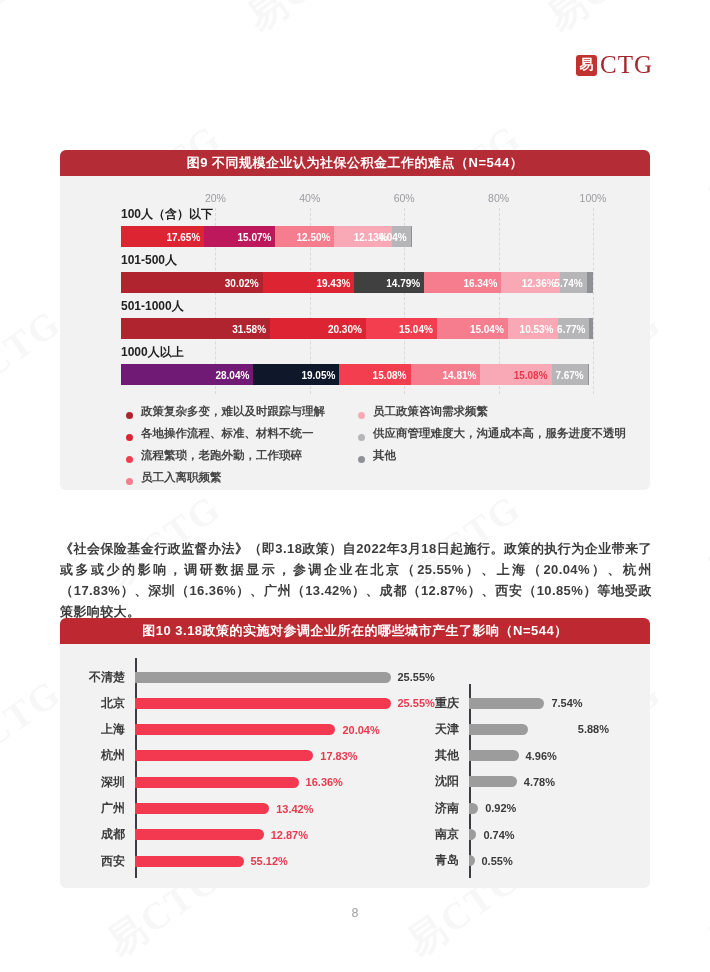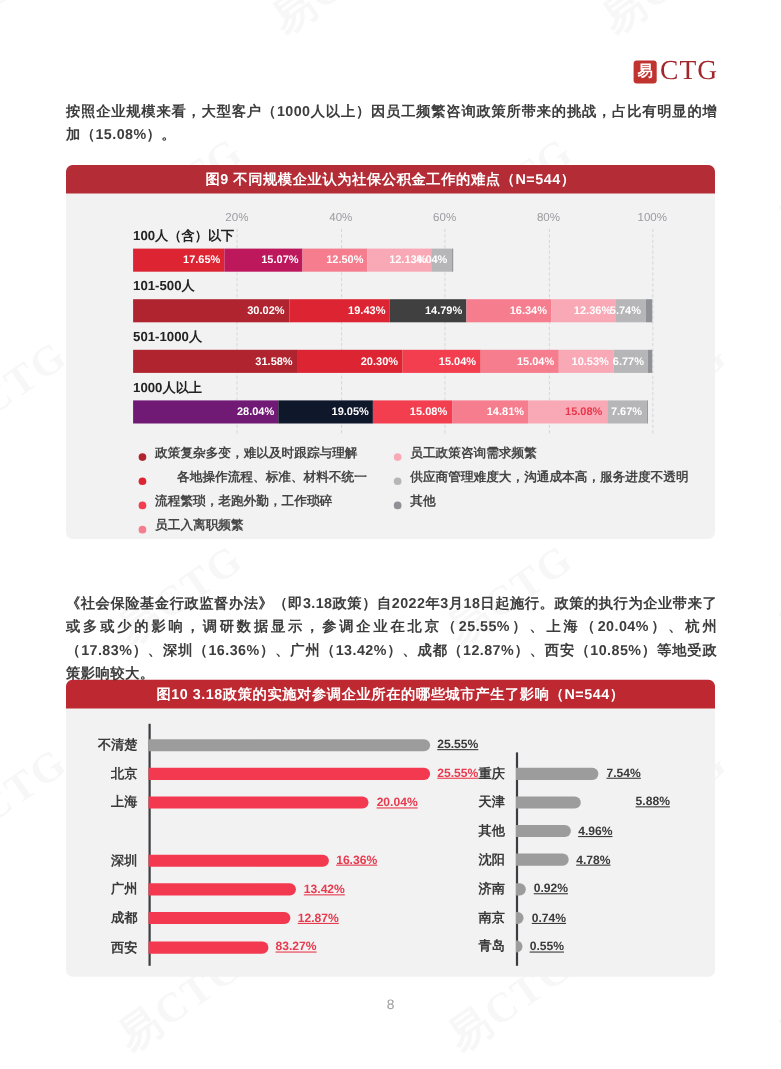--- a/index.html
+++ b/index.html
@@ -38,21 +38,21 @@
             font-size:10px;font-weight:bold;color:#fff;white-space:nowrap;}
   .legend-item{position:absolute;display:flex;align-items:flex-end;}
   .legend-dot{width:7px;height:7px;border-radius:50%;margin-right:8px;flex:0 0 auto;}
   .legend-text{font-size:11.5px;font-weight:600;color:#454545;white-space:nowrap;}
   
   .panel{position:absolute;}
   .hrow{position:absolute;left:0;height:26px;display:flex;align-items:center;}
   .hrow .hlabel{width:64px;text-align:right;font-size:12px;font-weight:bold;color:#3A3A3A;
                 flex:0 0 auto;margin-right:10px;}
   .hbar{height:11px;border-radius:0 6px 6px 0;flex:0 0 auto;}
-  .hval{font-size:11px;font-weight:bold;margin-left:7px;white-space:nowrap;text-decoration:underline;}
+  .hval{font-size:11px;font-weight:bold;margin-left:7px;white-space:nowrap;}
   .axis{position:absolute;width:2px;background:#3C3C42;}
   
   .footer{position:absolute;top:906px;left:0;width:710px;text-align:center;
           font-size:12.5px;color:#A0A0A0;z-index:2;}
 </style>
 </head>
 <body>
 
 <div class="page">
   <div id="watermarks">
@@ -74,21 +74,20 @@
       <div class="wm" style="left: 100px; top: 885px;">易CTG</div>
       <div class="wm" style="left: 400px; top: 885px;">易CTG</div>
       <div class="wm" style="left: 700px; top: 885px;">易CTG</div>
     </div>
 
   <div class="logo">
     <div class="logo-seal">易</div>
     <div class="logo-text">CTG</div>
   </div>
 
-  <p class="para" id="para1">按照企业规模来看，大型客户（1000人以上）因员工频繁咨询政策所带来的挑战，占比有明显的增加（15.08%）。</p>
 
   <section class="card" id="card-fig9">
     <div class="card-title">图9 不同规模企业认为社保公积金工作的难点（N=544）</div>
     <div id="fig9-plot">
         <div class="tick-label" style="left: 133.4px;">20%</div>
         <div class="gridline" style="left: 155.4px;"></div>
         <div class="tick-label" style="left: 227.8px;">40%</div>
         <div class="gridline" style="left: 249.8px;"></div>
         <div class="tick-label" style="left: 322.2px;">60%</div>
         <div class="gridline" style="left: 344.2px;"></div>
@@ -178,21 +177,21 @@
           </div>
           <div class="seg" style="width: 36.2024px; background: rgb(182, 182, 185);">
             <span>7.67%</span>
           </div>
           <div class="seg" style="width: 1.2744px; background: rgb(143, 145, 150);"></div>
         </div>
         <div class="legend-item" style="left: 66px; top: 254px;">
           <div class="legend-dot" style="background: rgb(175, 36, 47);"></div>
           <div class="legend-text">政策复杂多变，难以及时跟踪与理解</div>
         </div>
-        <div class="legend-item" style="left: 66px; top: 276px; gap: 20px;">
+        <div class="legend-item" style="left: 66px; top: 276px;">
           <div class="legend-dot" style="background: rgb(220, 36, 51);"></div>
           <div class="legend-text">各地操作流程、标准、材料不统一</div>
         </div>
         <div class="legend-item" style="left: 66px; top: 298px;">
           <div class="legend-dot" style="background: rgb(242, 62, 79);"></div>
           <div class="legend-text">流程繁琐，老跑外勤，工作琐碎</div>
         </div>
         <div class="legend-item" style="left: 66px; top: 320px;">
           <div class="legend-dot" style="background: rgb(246, 125, 142);"></div>
           <div class="legend-text">员工入离职频繁</div>
@@ -226,39 +225,44 @@
         <div class="hrow" style="top: 26.3px;">
           <div class="hlabel">北京</div>
           <div class="hbar" style="width: 255.5px; background: rgb(242, 57, 80);"></div>
           <div class="hval" style="color: rgb(232, 58, 78);">25.55%</div>
         </div>
         <div class="hrow" style="top: 52.6px;">
           <div class="hlabel">上海</div>
           <div class="hbar" style="width: 200.4px; background: rgb(242, 57, 80);"></div>
           <div class="hval" style="color: rgb(232, 58, 78);">20.04%</div>
         </div>
+        <div class="hrow" style="top: 78.9px;">
+          <div class="hlabel">杭州</div>
+          <div class="hbar" style="width: 178.3px; background: rgb(242, 57, 80);"></div>
+          <div class="hval" style="color: rgb(232, 58, 78);">17.83%</div>
+        </div>
         <div class="hrow" style="top: 105.2px;">
           <div class="hlabel">深圳</div>
           <div class="hbar" style="width: 163.6px; background: rgb(242, 57, 80);"></div>
           <div class="hval" style="color: rgb(232, 58, 78);">16.36%</div>
         </div>
         <div class="hrow" style="top: 131.5px;">
           <div class="hlabel">广州</div>
           <div class="hbar" style="width: 134.2px; background: rgb(242, 57, 80);"></div>
           <div class="hval" style="color: rgb(232, 58, 78);">13.42%</div>
         </div>
         <div class="hrow" style="top: 157.8px;">
           <div class="hlabel">成都</div>
           <div class="hbar" style="width: 128.7px; background: rgb(242, 57, 80);"></div>
           <div class="hval" style="color: rgb(232, 58, 78);">12.87%</div>
         </div>
         <div class="hrow" style="top: 184.1px;">
           <div class="hlabel">西安</div>
           <div class="hbar" style="width: 108.5px; background: rgb(242, 57, 80);"></div>
-          <div class="hval" style="color: rgb(232, 58, 78);">83.27%</div>
+          <div class="hval" style="color: rgb(232, 58, 78);">55.12%</div>
         </div>
       </div>
     <div id="fig10-right" class="panel" style="left:335px;top:72px;width:250px;height:186px;">
         <div class="axis" style="left: 74px; top: -6px; height: 194.1px;"></div>
         <div class="hrow" style="top: 0px;">
           <div class="hlabel">重庆</div>
           <div class="hbar" style="width: 75.4px; background: rgb(156, 156, 156);"></div>
           <div class="hval" style="color: rgb(58, 58, 58);">7.54%</div>
         </div>
         <div class="hrow" style="top: 26.3px;">

